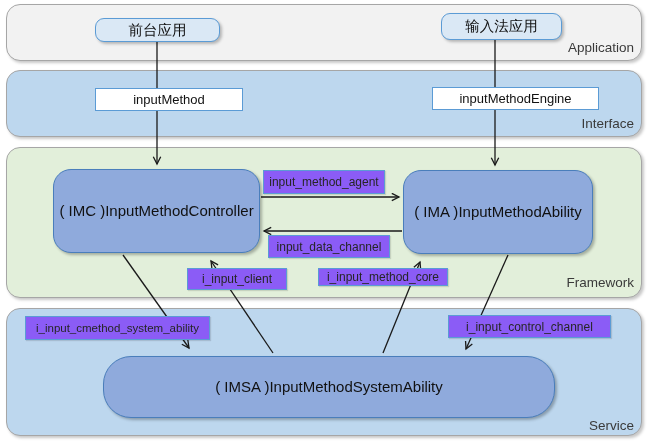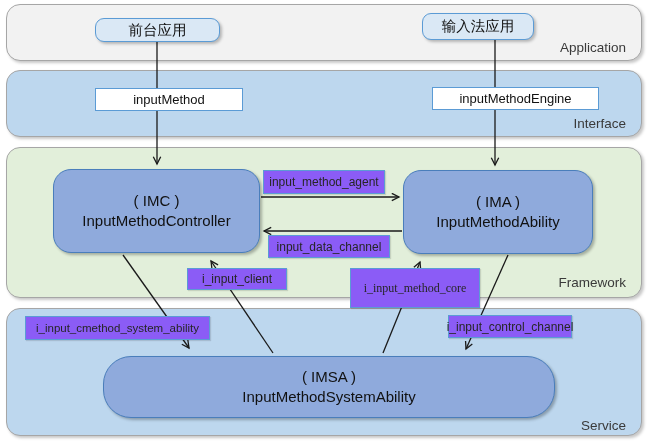--- a/index.html
+++ b/index.html
@@ -6,35 +6,35 @@
   #canvas{
     position:relative;width:650px;height:445px;background:#fff;overflow:hidden;
     font-family:"Liberation Sans","DejaVu Sans",sans-serif;color:#1a1a1a;
   }
   .layer{
     position:absolute;left:6px;width:636px;border-radius:14px;
     border:1.6px solid #a6a6a6;box-sizing:border-box;
     box-shadow:2px 2px 3px rgba(0,0,0,0.22);
   }
   .layer-label{
-    position:absolute;right:24px;font-size:13.5px;color:#3a3a3a;white-space:nowrap;
+    position:absolute;right:16px;font-size:13.5px;color:#3a3a3a;white-space:nowrap;
   }
   .app-btn{
     position:absolute;display:flex;align-items:center;justify-content:center;
     background:#dae8f5;border:1.6px solid #5b9bd5;border-radius:9px;
     font-size:14.5px;color:#111;box-sizing:border-box;
     box-shadow:2px 2px 3px rgba(0,0,0,0.25);white-space:nowrap;
   }
   .api-box{
     position:absolute;display:flex;align-items:center;justify-content:center;
     background:#ffffff;border:1px solid var(--accent-border,#5b9bd5);
     font-size:13px;color:#111;box-sizing:border-box;white-space:nowrap;
   }
   .node{
-    position:absolute;display:flex;flex-direction:column;align-items:center;justify-content:center;
+    position:absolute;display:flex;flex-direction:row;align-items:center;justify-content:center;
     background:var(--node-bg,#8faadc);border:1.6px solid var(--node-border,#4a7ebb);
     border-radius:18px;font-size:15px;line-height:1.35;color:#111;
     box-sizing:border-box;text-align:center;
     box-shadow:2px 2px 3px rgba(0,0,0,0.28);
   }
   .conn-label{
     position:absolute;display:flex;align-items:center;justify-content:center;
     background:#8b5cf6;border:1px solid var(--accent-border,#5b9bd5);
     font-size:11.5px;color:#262626;box-sizing:border-box;white-space:nowrap;
     box-shadow:1px 1px 1px rgba(0,0,0,0.12);
@@ -68,21 +68,21 @@
     <line class="arrow-line" x1="383" y1="353" x2="420" y2="262" marker-end="url(#ah)"></line>
     <line class="arrow-line" x1="508" y1="255" x2="466" y2="349" marker-end="url(#ah)"></line>
   </svg>
 
   <div class="layer-label" style="top:40px;">Application</div>
   <div class="layer-label" style="top:116px;">Interface</div>
   <div class="layer-label" style="top:275px;">Framework</div>
   <div class="layer-label" style="top:418px;">Service</div>
 
   <div class="app-btn" style="left:95px;top:18px;width:125px;height:24px;">前台应用</div>
-  <div class="app-btn" style="left:422px;top:13px;width:112px;height:27px;">输入法应用</div>
+  <div class="app-btn" style="left:441px;top:13px;width:121px;height:27px;">输入法应用</div>
 
   <div class="api-box" style="left:95px;top:88px;width:148px;height:23px;">inputMethod</div>
   <div class="api-box" style="left:432px;top:87px;width:167px;height:23px;">inputMethodEngine</div>
 
   <div class="node" style="left:53px;top:169px;width:207px;height:84px;">
     <span>( IMC )</span>
     <span>InputMethodController</span>
   </div>
   <div class="node" style="left:403px;top:170px;width:190px;height:84px;">
     <span>( IMA )</span>
@@ -90,17 +90,17 @@
   </div>
 
   <div class="node" style="left:103px;top:356px;width:452px;height:62px;border-radius:28px;">
     <span>( IMSA )</span>
     <span>InputMethodSystemAbility</span>
   </div>
 
   <div class="conn-label" style="left:263px;top:170px;width:122px;height:24px;font-size:12px;">input_method_agent</div>
   <div class="conn-label" style="left:268px;top:235px;width:122px;height:23px;font-size:12px;">input_data_channel</div>
   <div class="conn-label" style="left:187px;top:268px;width:100px;height:22px;font-size:12px;">i_input_client</div>
-  <div class="conn-label" style="left:350px;top:268px;width:130px;height:40px;font-size:12px;font-family:Liberation Serif, serif;">i_input_method_core</div>
+  <div class="conn-label" style="left:318px;top:268px;width:130px;height:18px;font-size:12px;">i_input_method_core</div>
   <div class="conn-label" style="left:25px;top:316px;width:185px;height:24px;">i_input_cmethod_system_ability</div>
-  <div class="conn-label" style="left:448px;top:315px;width:124px;height:23px;font-size:12px;">i_input_control_channel</div>
+  <div class="conn-label" style="left:448px;top:315px;width:163px;height:23px;font-size:12px;">i_input_control_channel</div>
 
 </div>
 
 </body></html>

